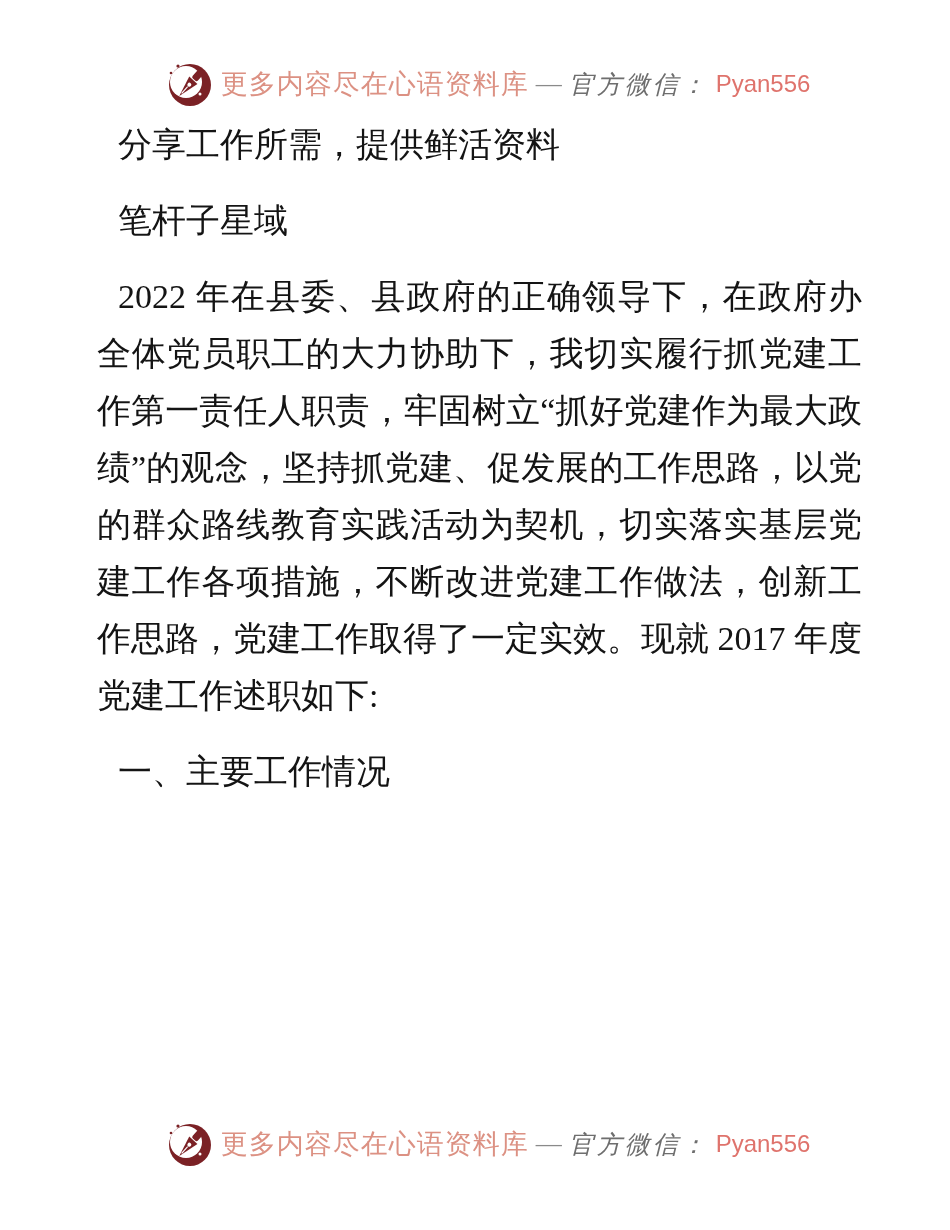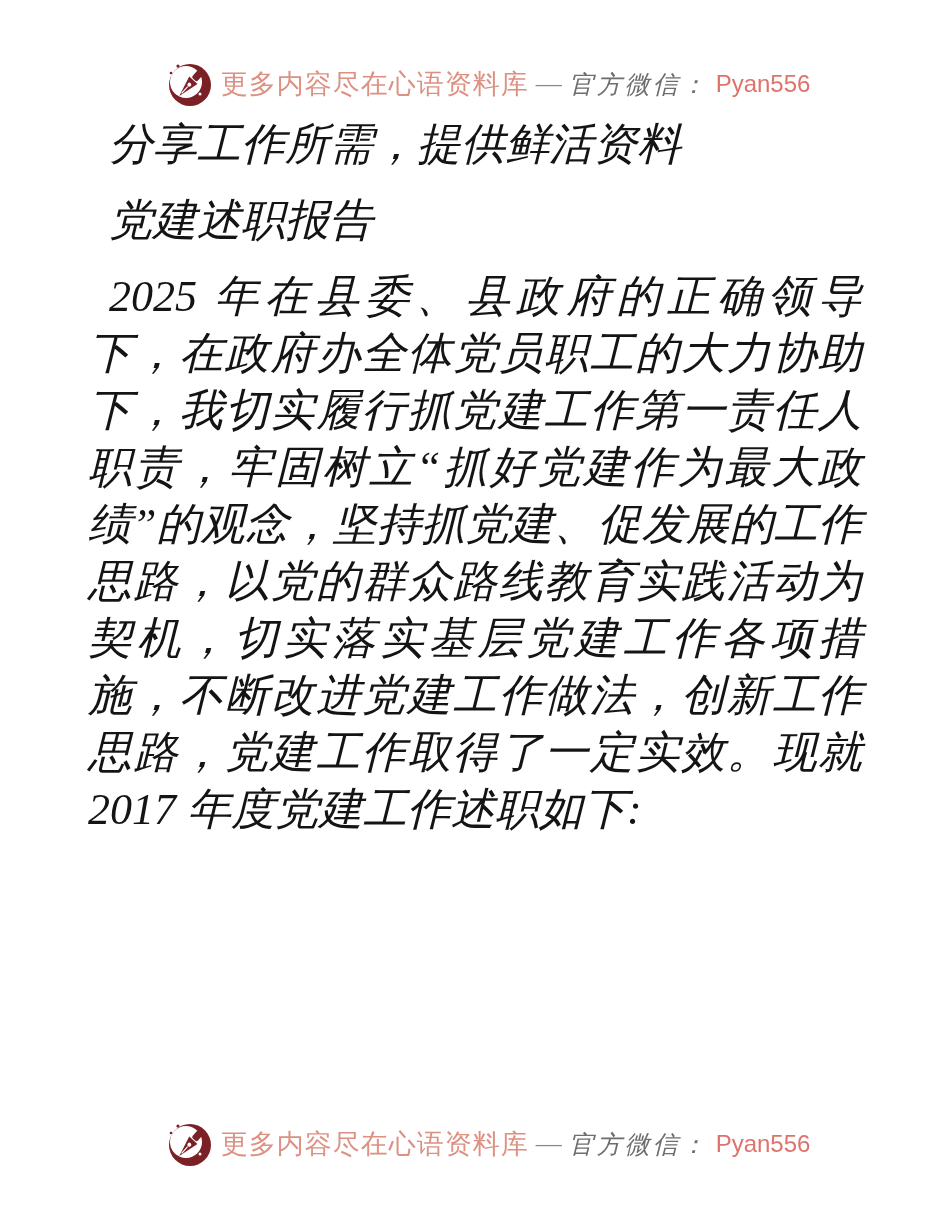--- a/index.html
+++ b/index.html
@@ -54,27 +54,26 @@
     font-family: "Liberation Sans", "DejaVu Sans", sans-serif;
   }
   .content {
     position: absolute;
     top: 116px;
     left: 88px;
     width: 774px;
     color: #141414;
   }
   .para {
-    font-size: 44px;
+    font-size: 34px;
     line-height: 57px;
     text-align: justify;
     text-indent: 21px;
-    margin: 0 0 19px 0;
+    margin: 0 0 19px 9px;
     word-break: break-word;
-    font-style: italic;
   }
 </style>
 </head>
 <body>
 
 <div class="page">
 
   <div class="brand header">
     <span class="logo">
       <svg width="48" height="48" viewBox="0 0 48 48" xmlns="http://www.w3.org/2000/svg">
@@ -92,22 +91,23 @@
       </svg>
     </span>
     <span class="site-name">更多内容尽在心语资料库</span>
     <span class="dash-sep">—</span>
     <span class="wechat-label">官方微信：</span>
     <span class="wechat-id">Pyan556</span>
   </div>
 
   <div class="content">
     <p class="para">分享工作所需，提供鲜活资料</p>
-    <p class="para">党建述职报告</p>
-    <p class="para">2025 年在县委、县政府的正确领导下，在政府办全体党员职工的大力协助下，我切实履行抓党建工作第一责任人职责，牢固树立“抓好党建作为最大政绩”的观念，坚持抓党建、促发展的工作思路，以党的群众路线教育实践活动为契机，切实落实基层党建工作各项措施，不断改进党建工作做法，创新工作思路，党建工作取得了一定实效。现就 2017 年度党建工作述职如下:</p>
+    <p class="para">笔杆子星域</p>
+    <p class="para">2022 年在县委、县政府的正确领导下，在政府办全体党员职工的大力协助下，我切实履行抓党建工作第一责任人职责，牢固树立“抓好党建作为最大政绩”的观念，坚持抓党建、促发展的工作思路，以党的群众路线教育实践活动为契机，切实落实基层党建工作各项措施，不断改进党建工作做法，创新工作思路，党建工作取得了一定实效。现就 2017 年度党建工作述职如下:</p>
+    <p class="para">一、主要工作情况</p>
   </div>
 
   <div class="brand footer">
     <span class="logo">
       <svg width="48" height="48" viewBox="0 0 48 48" xmlns="http://www.w3.org/2000/svg">
         <circle cx="24" cy="25" r="21" fill="#7b2125"></circle>
         <circle cx="20" cy="22" r="16" fill="#ffffff"></circle>
         <circle cx="12" cy="6" r="1.6" fill="#7b2125"></circle>
         <circle cx="5" cy="13" r="1.3" fill="#7b2125"></circle>
         <circle cx="34" cy="34" r="1.5" fill="#ffffff"></circle>

